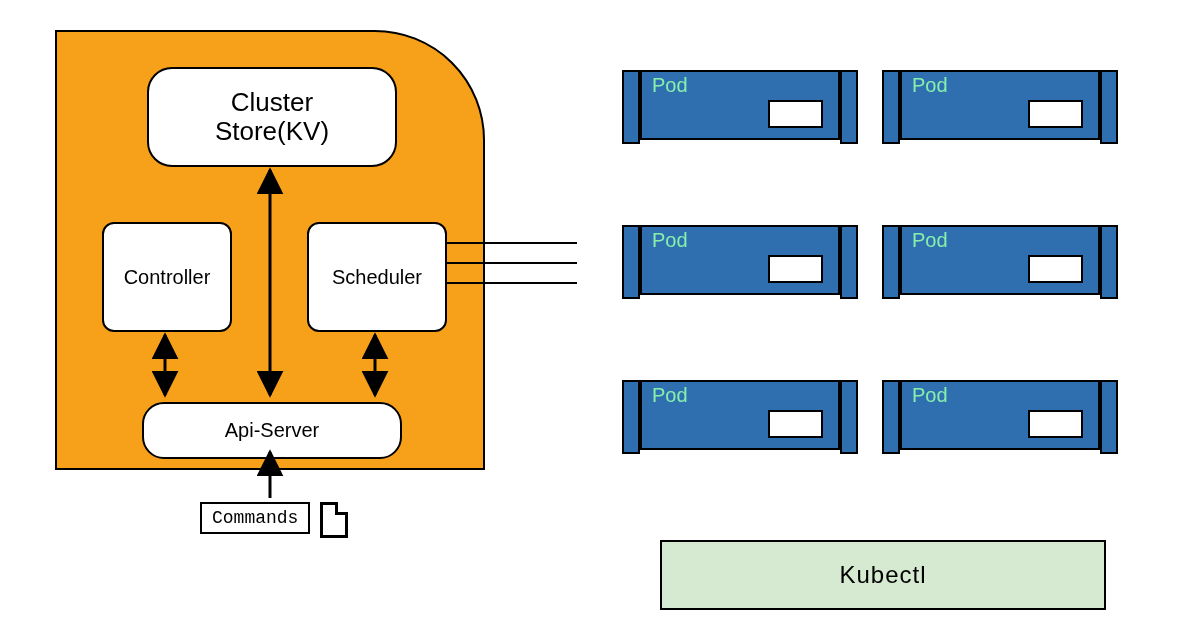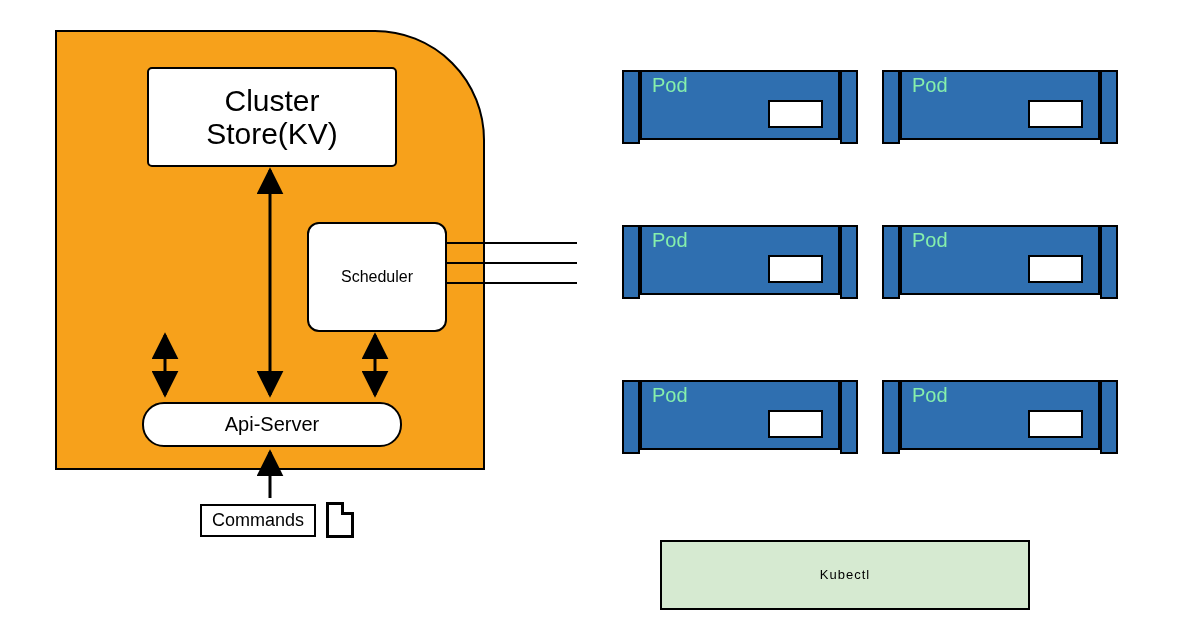--- a/index.html
+++ b/index.html
@@ -34,51 +34,52 @@
     border: 2px solid #000;
     display: flex;
     align-items: center;
     justify-content: center;
     text-align: center;
     color: #000;
   }
   .cluster-store {
     left: 90px; top: 35px;
     width: 250px; height: 100px;
-    border-radius: 5px;
-    font-size: 30px;
+    border-radius: 25px;
+    font-size: 26px;
     line-height: 1.1;
     justify-content: center;
   }
   .controller {
     left: 45px; top: 190px;
     width: 130px; height: 110px;
     border-radius: 12px;
     font-size: 20px;
   }
   .scheduler {
     left: 250px; top: 190px;
     width: 140px; height: 110px;
     border-radius: 12px;
-    font-size: 16px;
+    font-size: 20px;
   }
   .api-server {
     left: 85px; top: 370px;
-    width: 260px; height: 45px;
+    width: 260px; height: 57px;
     border-radius: 22px;
     font-size: 20px;
   }
 
   
   .commands-group {
     position: absolute;
     left: 200px; top: 502px;
     display: flex;
-    align-items: center;
+    align-items: flex-start;
     gap: 10px;
+    font-family: Liberation Mono, monospace;
   }
   .commands-label {
     background: #fff;
     border: 2px solid #000;
     padding: 4px 10px;
     font-size: 18px;
   }
   .file-icon {
     width: 28px; height: 36px;
     border: 3px solid #000;
@@ -133,28 +134,28 @@
     right: 15px; bottom: 10px;
     width: 55px; height: 28px;
     background: #fff;
     border: 2px solid #000;
   }
 
   
   .kubectl {
     position: absolute;
     left: 660px; top: 540px;
-    width: 370px; height: 70px;
+    width: 446px; height: 70px;
     background: #d6ead1;
     border: 2px solid #000;
     display: flex;
     flex-direction: column;
     align-items: center;
     justify-content: center;
-    font-size: 13px;
+    font-size: 24px;
     line-height: 1.15;
     letter-spacing: 1px;
     text-align: center;
   }
 
   
   svg.arrows {
     position: absolute;
     left: 0; top: 0;
     width: 1200px; height: 628px;
@@ -163,20 +164,23 @@
 </style>
 </head>
 <body>
 
 <div class="canvas">
 
   <div class="master-box">
     <div class="master-inner-box cluster-store">
       <span style="white-space:pre-line">Cluster
 Store(KV)</span>
+    </div>
+    <div class="master-inner-box controller">
+      <span>Controller</span>
     </div>
     <div class="master-inner-box scheduler">
       <span>Scheduler</span>
     </div>
     <div class="master-inner-box api-server">
       <span>Api-Server</span>
     </div>
   </div>
 
   <div class="sched-line" style="top:242px"></div>

